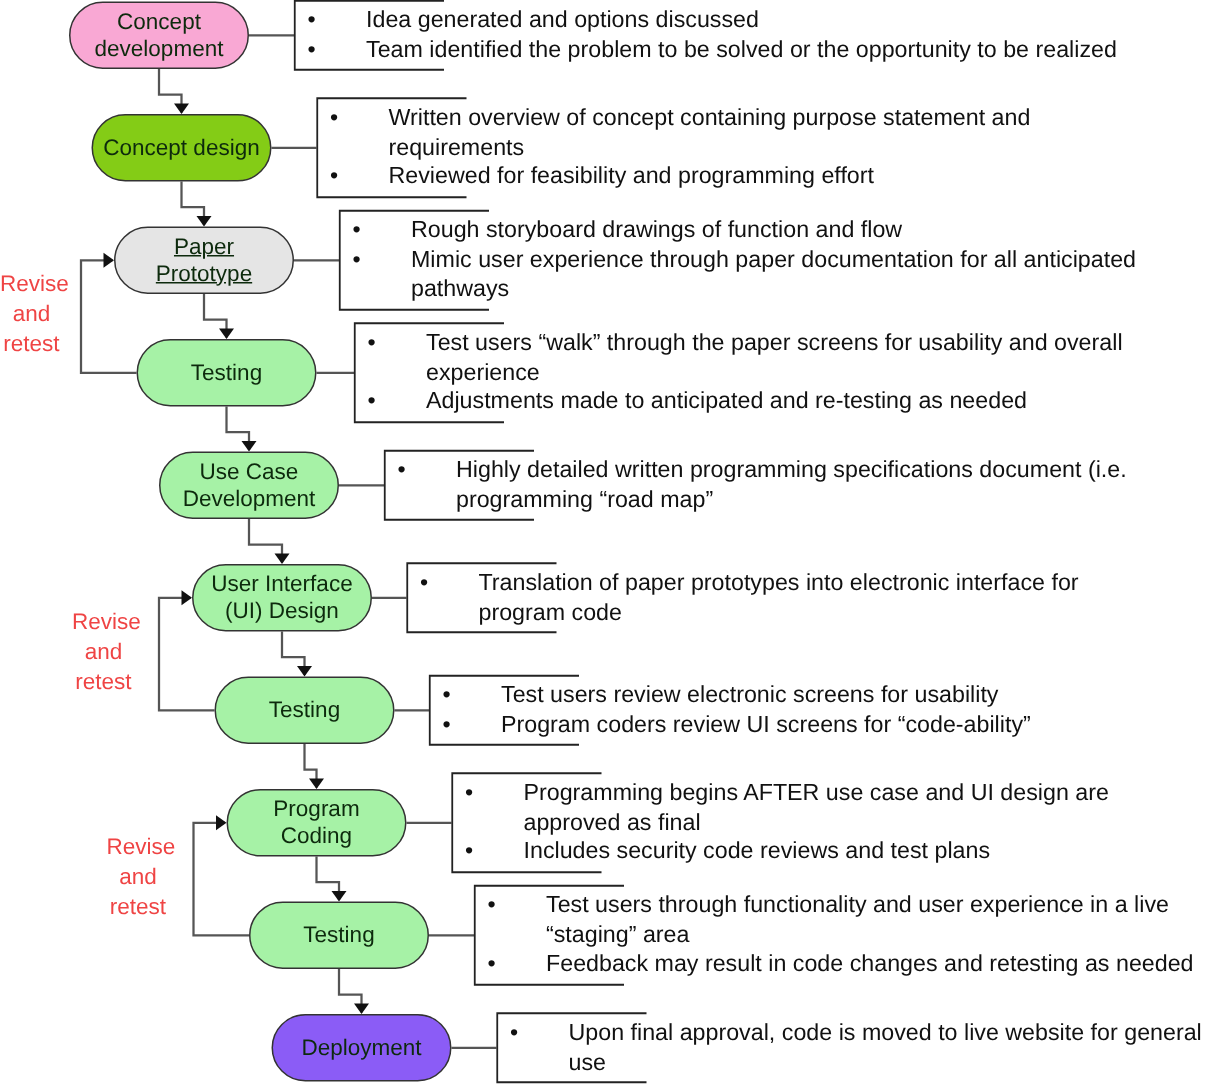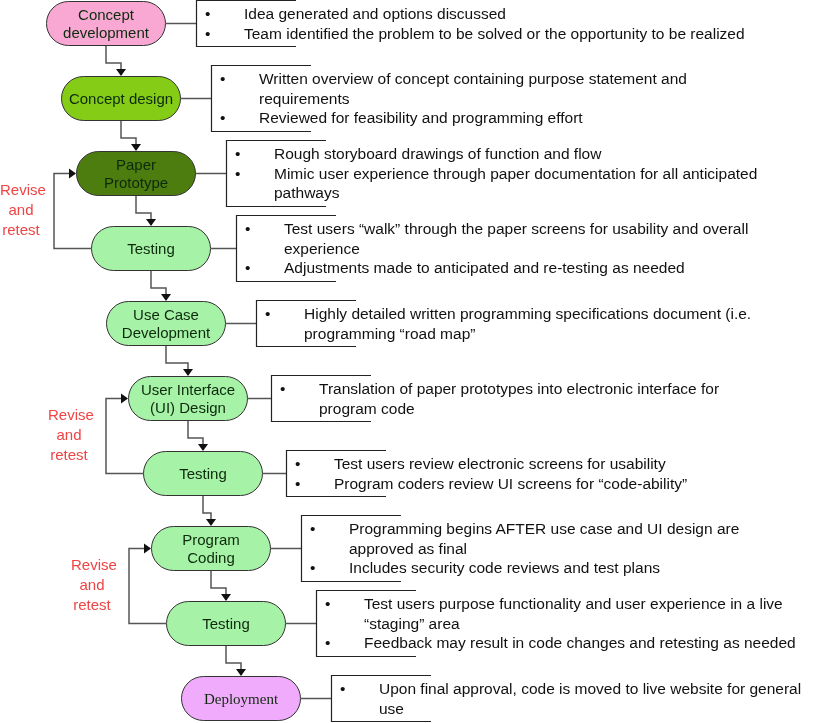--- a/index.html
+++ b/index.html
@@ -74,21 +74,21 @@
         <li><span class="bullet">•</span><span>Team identified the problem to be solved or the opportunity to be realized</span></li>
       </ul>
     </div>
     <div class="node" style="left: 61px; top: 76px; background: #84cc16;">Concept design</div>
     <div class="note" style="left: 213px; top: 69px; width: 560px;">
       <ul>
         <li><span class="bullet">•</span><span>Written overview of concept containing purpose statement and requirements</span></li>
         <li><span class="bullet">•</span><span>Reviewed for feasibility and programming effort</span></li>
       </ul>
     </div>
-    <div class="node" style="left: 76px; top: 151px; background: #4d7c0f;">Paper
+    <div class="node" style="left: 76px; top: 151px; background: #e5e5e5; text-decoration: underline;">Paper
 Prototype</div>
     <div class="note" style="left: 228px; top: 144px; width: 540px;">
       <ul>
         <li><span class="bullet">•</span><span>Rough storyboard drawings of function and flow</span></li>
         <li><span class="bullet">•</span><span>Mimic user experience through paper documentation for all anticipated pathways</span></li>
       </ul>
     </div>
     <div class="node" style="left: 91px; top: 226px; background: rgb(166, 242, 166);">Testing</div>
     <div class="note" style="left: 238px; top: 219px; width: 560px;">
       <ul>
@@ -121,25 +121,25 @@
 Coding</div>
     <div class="note" style="left: 303px; top: 519px; width: 480px;">
       <ul>
         <li><span class="bullet">•</span><span>Programming begins AFTER use case and UI design are approved as final</span></li>
         <li><span class="bullet">•</span><span>Includes security code reviews and test plans</span></li>
       </ul>
     </div>
     <div class="node" style="left: 166px; top: 601px; background: rgb(166, 242, 166);">Testing</div>
     <div class="note" style="left: 318px; top: 594px; width: 500px;">
       <ul>
-        <li><span class="bullet">•</span><span>Test users purpose functionality and user experience in a live “staging” area</span></li>
+        <li><span class="bullet">•</span><span>Test users through functionality and user experience in a live “staging” area</span></li>
         <li><span class="bullet">•</span><span>Feedback may result in code changes and retesting as needed</span></li>
       </ul>
     </div>
-    <div class="node" style="left: 181px; top: 676px; background: #f0abfc; font-family: Liberation Serif, serif;">Deployment</div>
+    <div class="node" style="left: 181px; top: 676px; background: #8b5cf6;">Deployment</div>
     <div class="note" style="left: 333px; top: 679px; width: 470px;">
       <ul>
         <li><span class="bullet">•</span><span>Upon final approval, code is moved to live website for general use</span></li>
       </ul>
     </div>
     <div class="side-label" style="left: 0px; top: 180px; width: 42px; white-space: pre-line; background: rgb(255, 255, 255);">Revise
 and
 retest</div>
     <div class="side-label" style="left: 48px; top: 405px; width: 42px; white-space: pre-line; background: rgb(255, 255, 255);">Revise
 and

